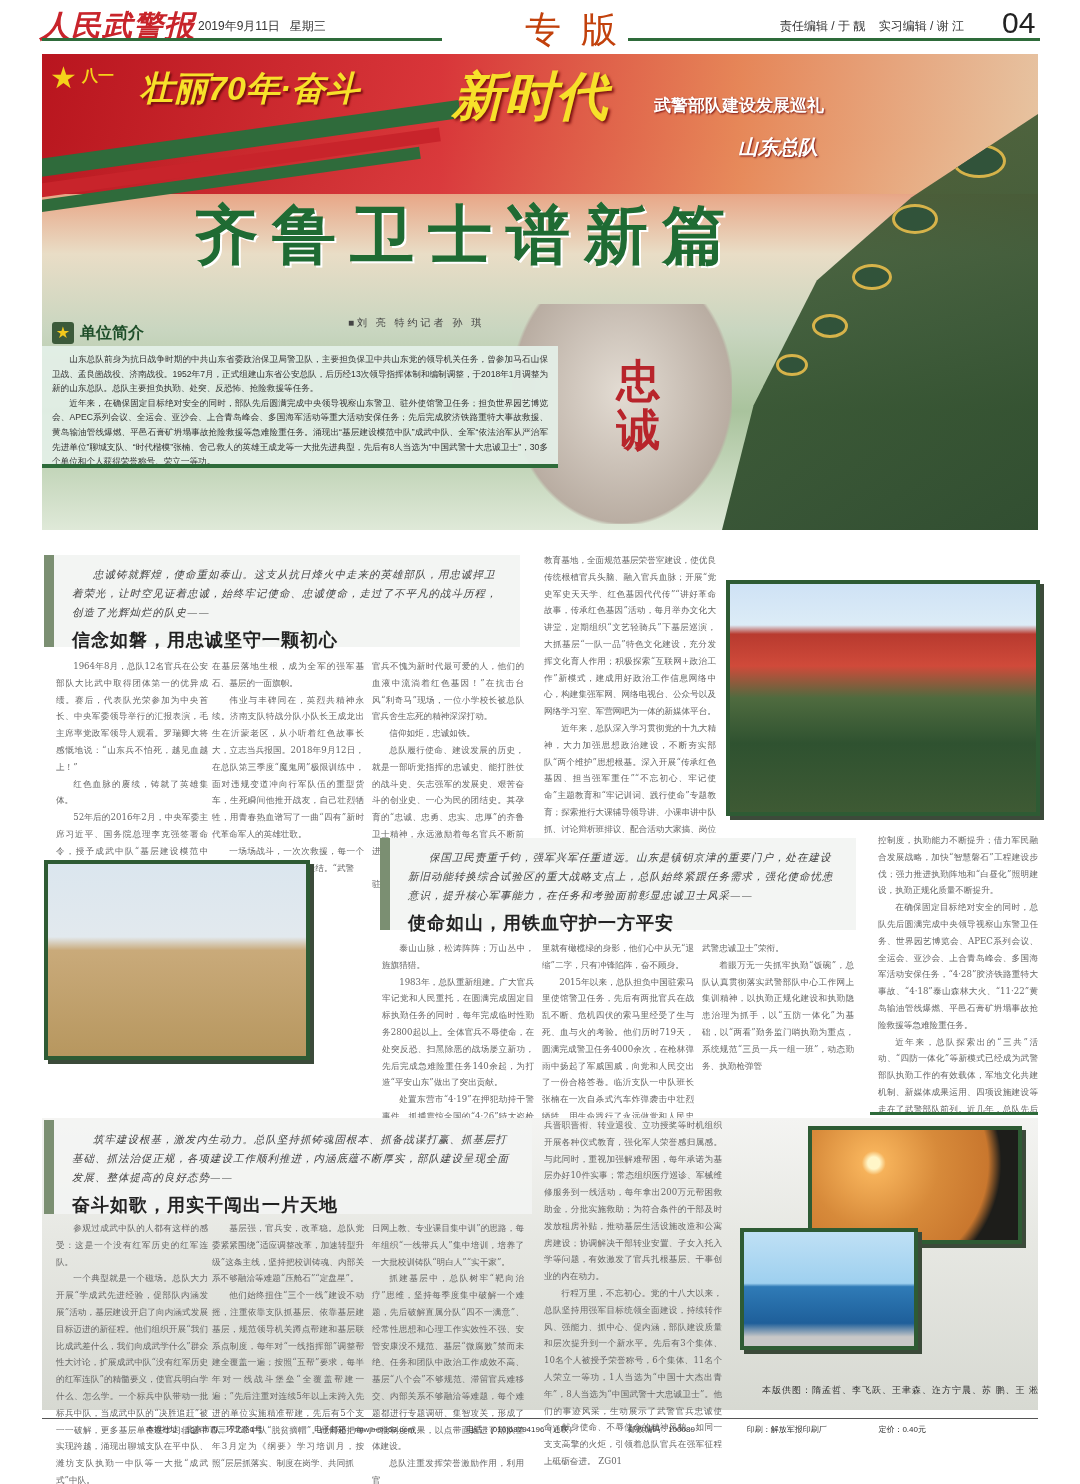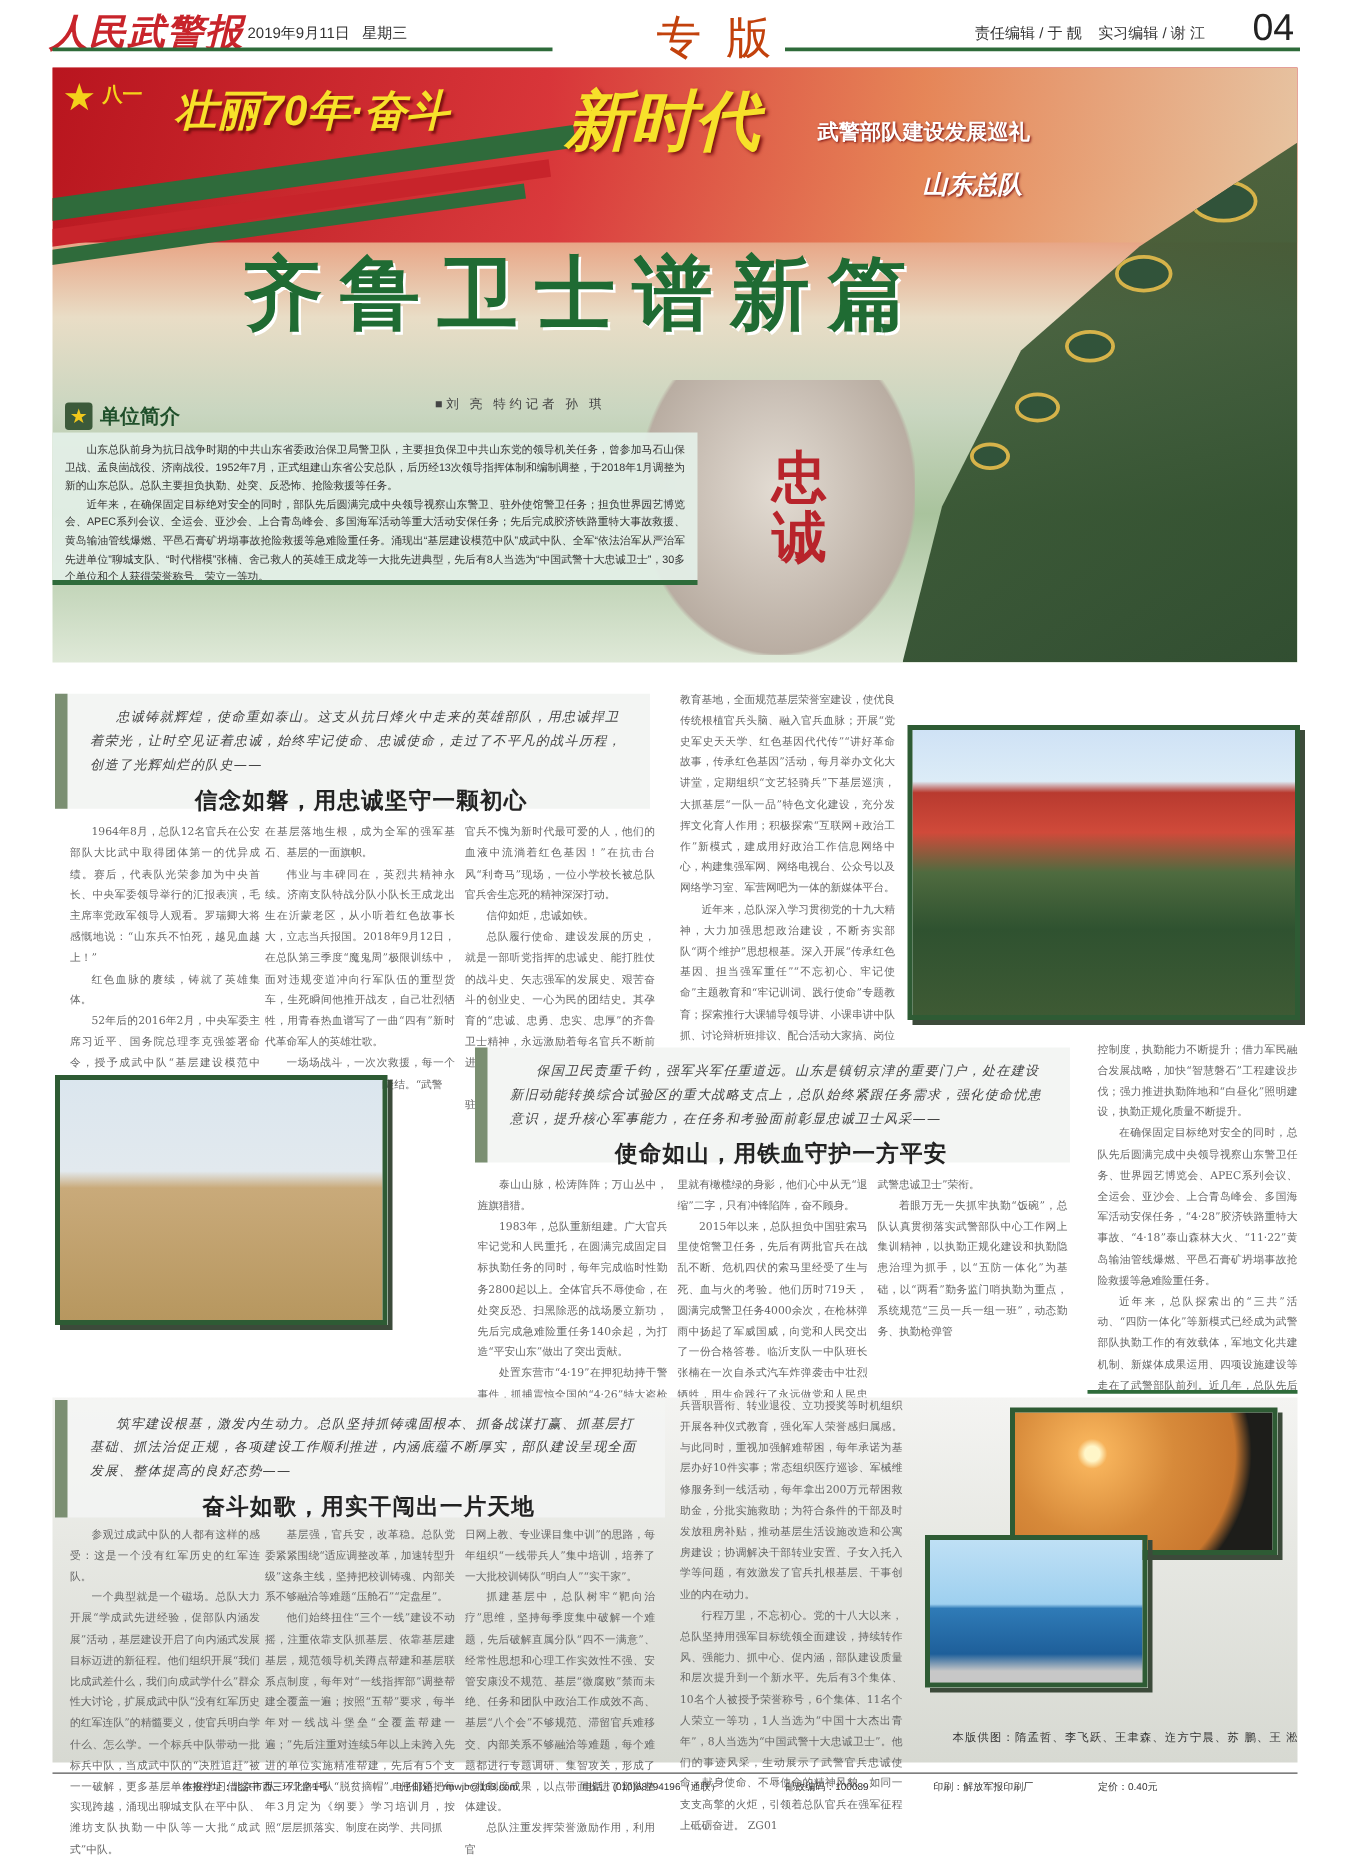--- a/index.html
+++ b/index.html
@@ -41,21 +41,21 @@
   .intro-icon { width: 22px; height: 22px; background: #3c5a3a; color: #f2c81c; font-size: 16px; line-height: 22px; text-align: center; border-radius: 3px; }
   .intro-title { font-family: "Liberation Sans", sans-serif; font-size: 16px; font-weight: bold; color: #1f4f2a; }
   .intro-box { left: 42px; top: 346px; width: 516px; height: 118px; background: rgba(228,240,232,.92); padding: 6px 10px 0 10px; }
   .intro-box p { font-family: "Liberation Sans", sans-serif; font-size: 8.6px; line-height: 14.6px; color: #333; text-indent: 2em; text-align: justify; }
   .intro-rule { left: 42px; top: 464px; width: 516px; height: 4px; background: #2e6b3a; }
 
   
   .deck { background: #f3f5f3; padding: 10px 14px 8px 28px; }
   .deck-bar { position: absolute; left: 0; top: 0; bottom: 0; width: 10px; background: #7b8f72; }
   .deck-intro { font-family: "DejaVu Serif", serif; font-style: italic; font-size: 10.5px; line-height: 19px; color: #444; text-indent: 2em; letter-spacing: 1px; }
-  .deck-title { font-family: "Liberation Sans", sans-serif; font-size: 18px; font-weight: bold; color: #222; text-align: center; margin-top: 6px; letter-spacing: 1px; }
+  .deck-title { font-family: "Liberation Sans", sans-serif; font-size: 18px; font-weight: bold; color: #222; margin-top: 6px; letter-spacing: 1px; }
 
   .body-col { font-family: "DejaVu Serif", serif; font-size: 8.6px; line-height: 16.8px; color: #666; text-align: justify; }
   .body-col p { text-indent: 2em; }
 
   .photo-frame { border: 4px solid #2e5b34; box-shadow: 4px 4px 0 #3c4a3a; overflow: hidden; }
 
   
   .s1-deck { left: 44px; top: 555px; width: 476px; height: 92px; position: absolute; }
   .s1-col1 { left: 56px; top: 658px; width: 152px; }
   .s1-col2 { left: 212px; top: 658px; width: 152px; }

